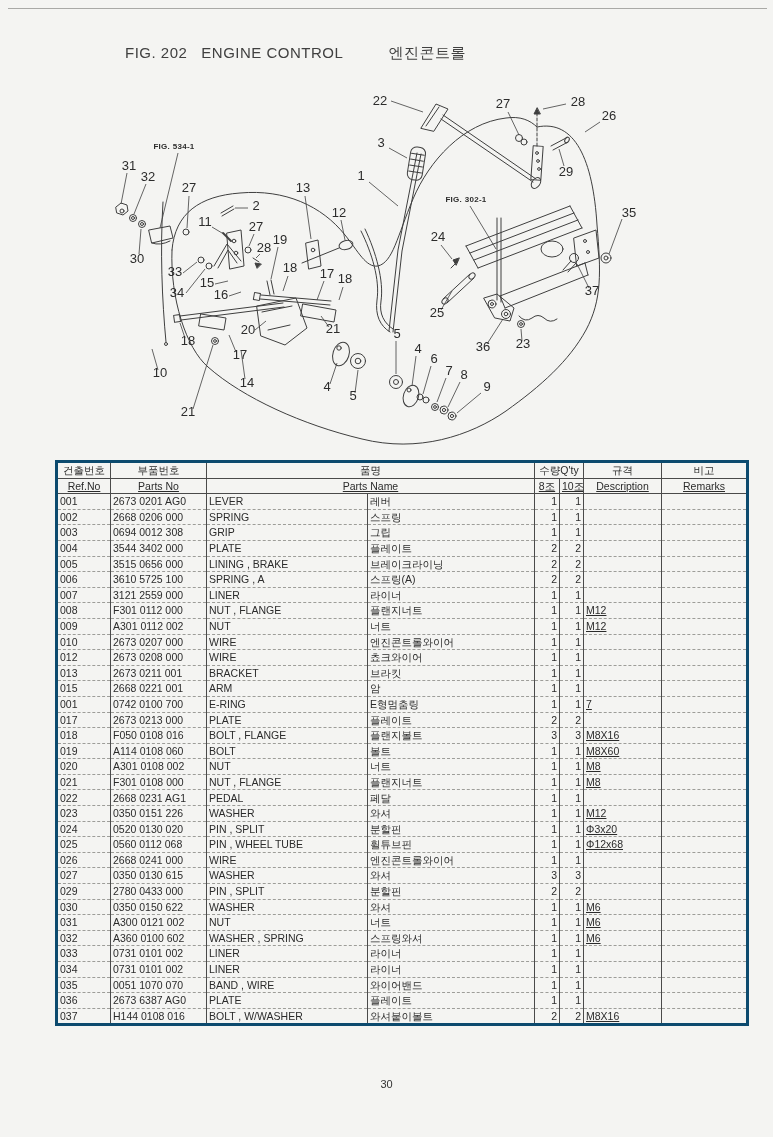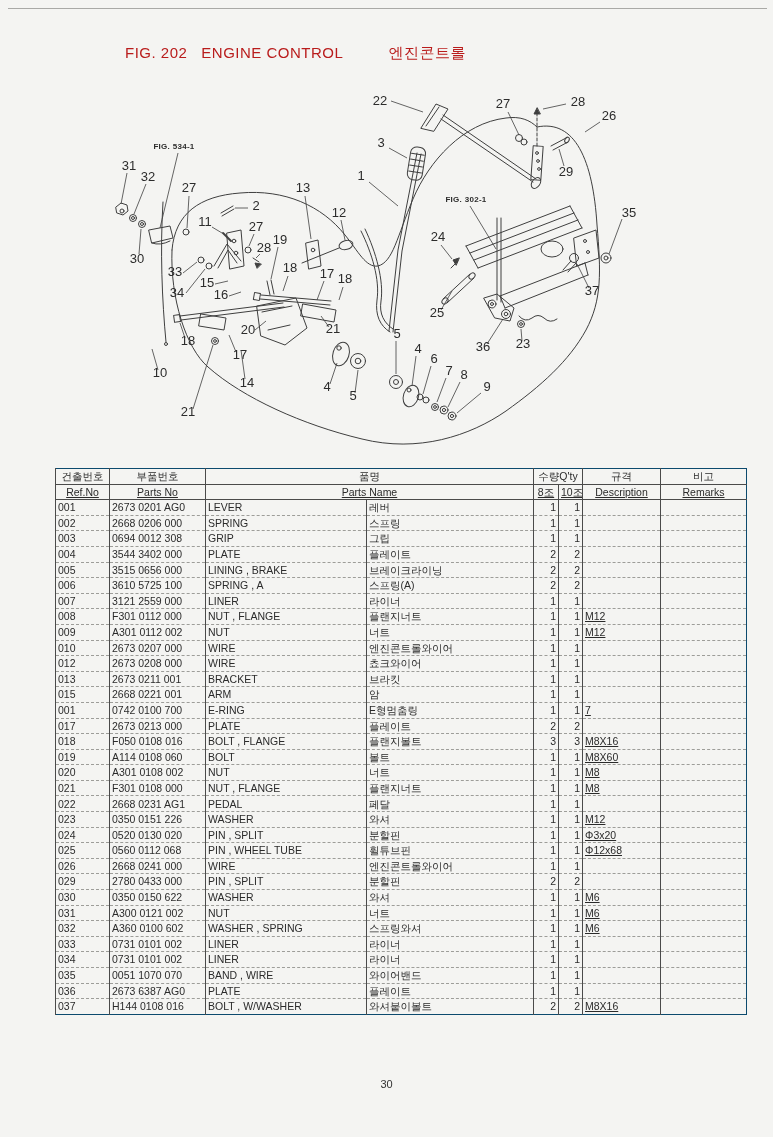--- a/index.html
+++ b/index.html
@@ -4,40 +4,40 @@
 <style>
   html,body{margin:0;padding:0;}
   body{
     width:773px;height:1137px;position:relative;overflow:hidden;
     background:#f4f4f2;
     font-family:"Liberation Sans","DejaVu Sans",sans-serif;
     color:#2b2b2b;
   }
   .scan-line-top{position:absolute;left:8px;right:6px;top:8px;height:1px;background:#a9a9a6;}
   .title{
-    position:absolute;left:125px;top:44px;font-size:15px;color:#b91c1c;
+    position:absolute;left:125px;top:44px;font-size:15px;color:#404040;
     display:flex;gap:0;white-space:pre;letter-spacing:.5px;
   }
   .title .gap-s{margin-right:14px;}
   .title .gap-l{margin-right:45px;}
   svg.diagram{position:absolute;left:0;top:60px;}
   .art{stroke:#3f3f3f;fill:none;stroke-width:1;stroke-linecap:round;stroke-linejoin:round;}
   .callout{font-family:"Liberation Sans",sans-serif;font-size:13px;fill:#2c2c2c;text-anchor:middle;}
   .figref{font-family:"Liberation Sans",sans-serif;font-size:8px;font-weight:bold;fill:#2c2c2c;text-anchor:middle;letter-spacing:.3px;}
   .leader{stroke:#3f3f3f;stroke-width:.8;}
   .table-wrap{position:absolute;left:55px;top:460px;width:691px;}
   table.parts{
     border-collapse:collapse;table-layout:fixed;width:691px;
     font-size:10.5px;color:#2b2b2b;
   }
   table.parts th,table.parts td{
     height:14.6px;padding:0 2px;overflow:hidden;white-space:nowrap;
     border-left:1px solid #4a4a4a;font-weight:normal;line-height:1;
   }
-  table.parts{border:1px solid #0c4a6e;margin-top:8px;}
+  table.parts{border:3px solid #0c4a6e;}
   table.parts thead tr.kr th{border-bottom:1px solid #4a4a4a;font-size:10.5px;text-align:center;}
   table.parts thead tr.en th{border-bottom:1px solid #4a4a4a;font-size:10.5px;text-align:center;text-decoration:underline;}
   table.parts tbody tr + tr td{border-top:1px dashed #9d9d99;}
   td.c0{}
   td.c1{padding-left:4px;}
   td.c2{padding-left:4px;}
   td.c3{padding-left:4px;}
   td.c4,td.c5{text-align:right;padding-right:4px;}
   td.c6{padding-left:3px;text-decoration:underline;}
   .page-number{position:absolute;left:0;width:773px;top:1078px;text-align:center;font-size:11px;color:#333;}
@@ -547,20 +547,30 @@
           <td class="c0">026</td>
           <td class="c1">2668 0241 000</td>
           <td class="c2">WIRE</td>
           <td class="c3">엔진콘트롤와이어</td>
           <td class="c4">1</td>
           <td class="c5">1</td>
           <td class="c6"></td>
           <td class="c7"></td>
         </tr>
         <tr>
+          <td class="c0">027</td>
+          <td class="c1">0350 0130 615</td>
+          <td class="c2">WASHER</td>
+          <td class="c3">와셔</td>
+          <td class="c4">3</td>
+          <td class="c5">3</td>
+          <td class="c6"></td>
+          <td class="c7"></td>
+        </tr>
+        <tr>
           <td class="c0">029</td>
           <td class="c1">2780 0433 000</td>
           <td class="c2">PIN , SPLIT</td>
           <td class="c3">분할핀</td>
           <td class="c4">2</td>
           <td class="c5">2</td>
           <td class="c6"></td>
           <td class="c7"></td>
         </tr>
         <tr>

